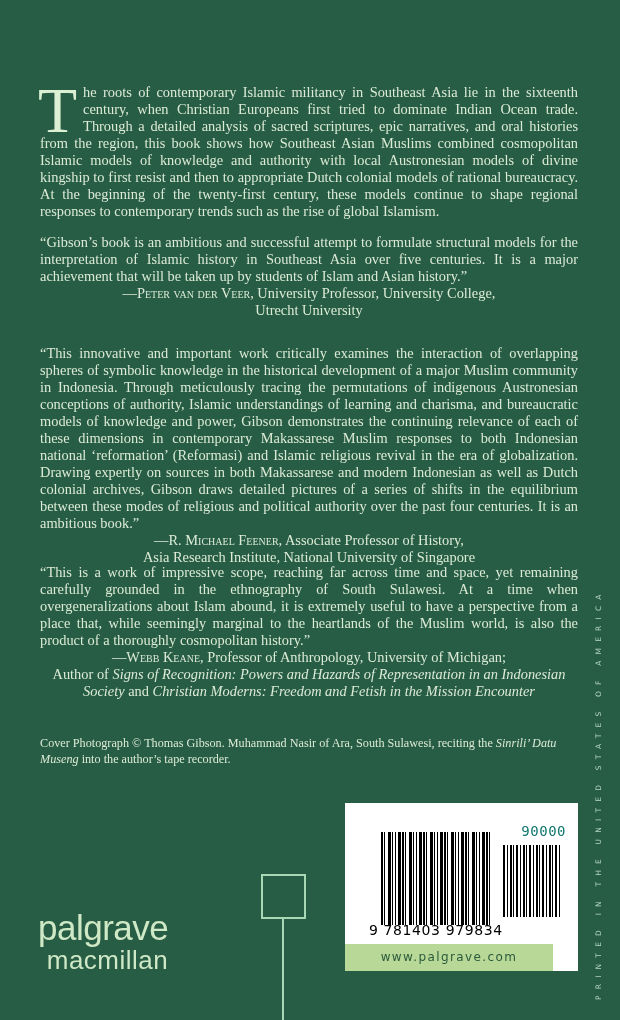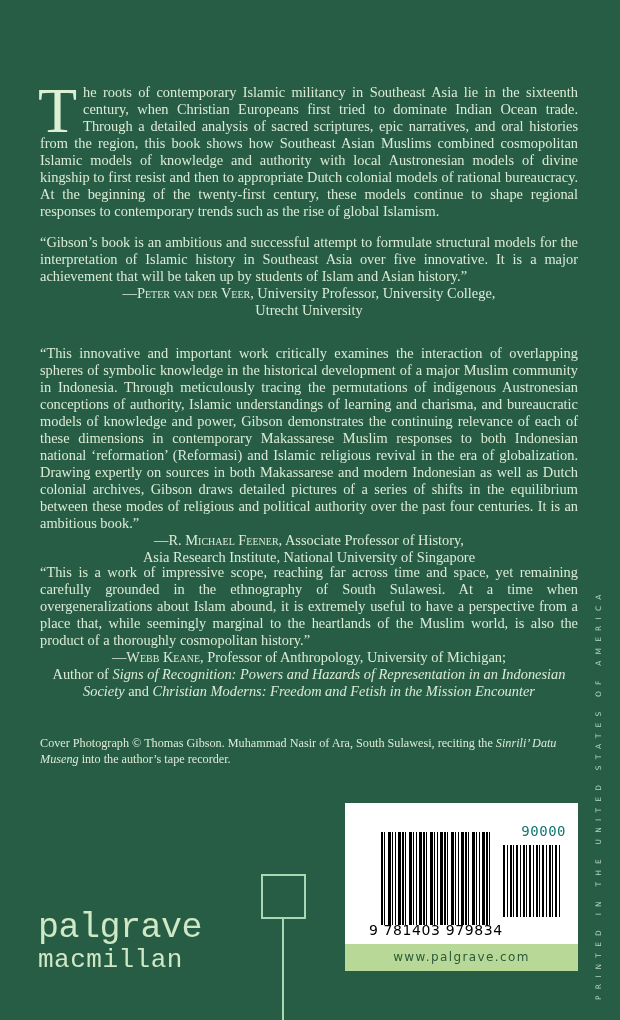--- a/index.html
+++ b/index.html
@@ -27,22 +27,23 @@
   .q3 { top: 564px; }
   .attrib { text-align: center; }
   .sc { font-variant: small-caps; }
   .credits {
     position: absolute; left: 40px; top: 735px; width: 520px;
     font-size: 12.2px; line-height: 16px;
   }
   .credits p { margin: 0 0 17px 0; }
   .logo {
     position: absolute; left: 38px; top: 910px;
-    font-family: Liberation Mono, monospace; color: #cfe8c5;
+    font-family: Liberation Sans, sans-serif; color: #cfe8c5;
     font-weight: 300;
+    text-align: right;
   }
   .logo .l1 { font-size: 35px; line-height: 36px; letter-spacing: -0.5px; display:block; }
   .logo .l2 { font-size: 26px; line-height: 28px; letter-spacing: 0.5px; display:block; }
   .deco-square {
     position: absolute; left: 261px; top: 874px; width: 41px; height: 41px;
     border: 2px solid #a9d9b4;
   }
   .deco-line {
     position: absolute; left: 282px; top: 918px; width: 2px; height: 102px;
     background: #a9d9b4;
@@ -72,21 +73,21 @@
     background: repeating-linear-gradient(90deg,
       #000 0 2px, #fff 2px 4px, #000 4px 5px, #fff 5px 7px,
       #000 7px 9px, #fff 9px 10px, #000 10px 11px, #fff 11px 13px);
   }
   .ean-num {
     position: absolute; left: 24px; top: 119px;
     font-family: "DejaVu Sans", sans-serif; font-size: 14px; color: #000;
     letter-spacing: 0.6px; background: transparent;
   }
   .url-band {
-    position: absolute; left: 0; bottom: 0; width: 233px; height: 27px;
+    position: absolute; left: 0; bottom: 0; width: 208px; height: 27px;
     background: #b7d896; color: #2b5a3c;
     font-family: "DejaVu Sans", sans-serif; font-size: 12px; letter-spacing: 1.4px;
     text-align: center; line-height: 27px;
   }
   .vertical-print {
     position: absolute; left: 594px; top: 1000px;
     transform: rotate(-90deg); transform-origin: 0 0;
     width: 400px;
     font-family: "DejaVu Sans", sans-serif; font-size: 7.5px; letter-spacing: 6.2px;
     color: #b4d6bf; white-space: nowrap;
@@ -96,21 +97,21 @@
 </head>
 <body>
 
 <div class="text-col blurb">
   <p>
     <span class="dropcap">T</span><span>he roots of contemporary Islamic militancy in Southeast Asia lie in the sixteenth century, when Christian Europeans first tried to dominate Indian Ocean trade. Through a detailed analysis of sacred scriptures, epic narratives, and oral histories from the region, this book shows how Southeast Asian Muslims combined cosmopolitan Islamic models of knowledge and authority with local Austronesian models of divine kingship to first resist and then to appropriate Dutch colonial models of rational bureaucracy. At the beginning of the twenty-first century, these models continue to shape regional responses to contemporary trends such as the rise of global Islamism.</span>
   </p>
 </div>
 
 <div class="text-col q1">
-  <p>“Gibson’s book is an ambitious and successful attempt to formulate structural models for the interpretation of Islamic history in Southeast Asia over five innovative. It is a major achievement that will be taken up by students of Islam and Asian history.”</p>
+  <p>“Gibson’s book is an ambitious and successful attempt to formulate structural models for the interpretation of Islamic history in Southeast Asia over five centuries. It is a major achievement that will be taken up by students of Islam and Asian history.”</p>
   <p class="attrib">
     <span>—</span><span class="sc">Peter van der Veer</span><span>, University Professor, University College,</span><br>
     <span>Utrecht University</span>
   </p>
 </div>
 
 <div class="text-col q2">
   <p>“This innovative and important work critically examines the interaction of overlapping spheres of symbolic knowledge in the historical development of a major Muslim community in Indonesia. Through meticulously tracing the permutations of indigenous Austronesian conceptions of authority, Islamic understandings of learning and charisma, and bureaucratic models of knowledge and power, Gibson demonstrates the continuing relevance of each of these dimensions in contemporary Makassarese Muslim responses to both Indonesian national ‘reformation’ (Reformasi) and Islamic religious revival in the era of globalization. Drawing expertly on sources in both Makassarese and modern Indonesian as well as Dutch colonial archives, Gibson draws detailed pictures of a series of shifts in the equilibrium between these modes of religious and political authority over the past four centuries. It is an ambitious book.”</p>
   <p class="attrib">
     <span>—</span><span class="sc">R. Michael Feener</span><span>, Associate Professor of History,</span><br>

